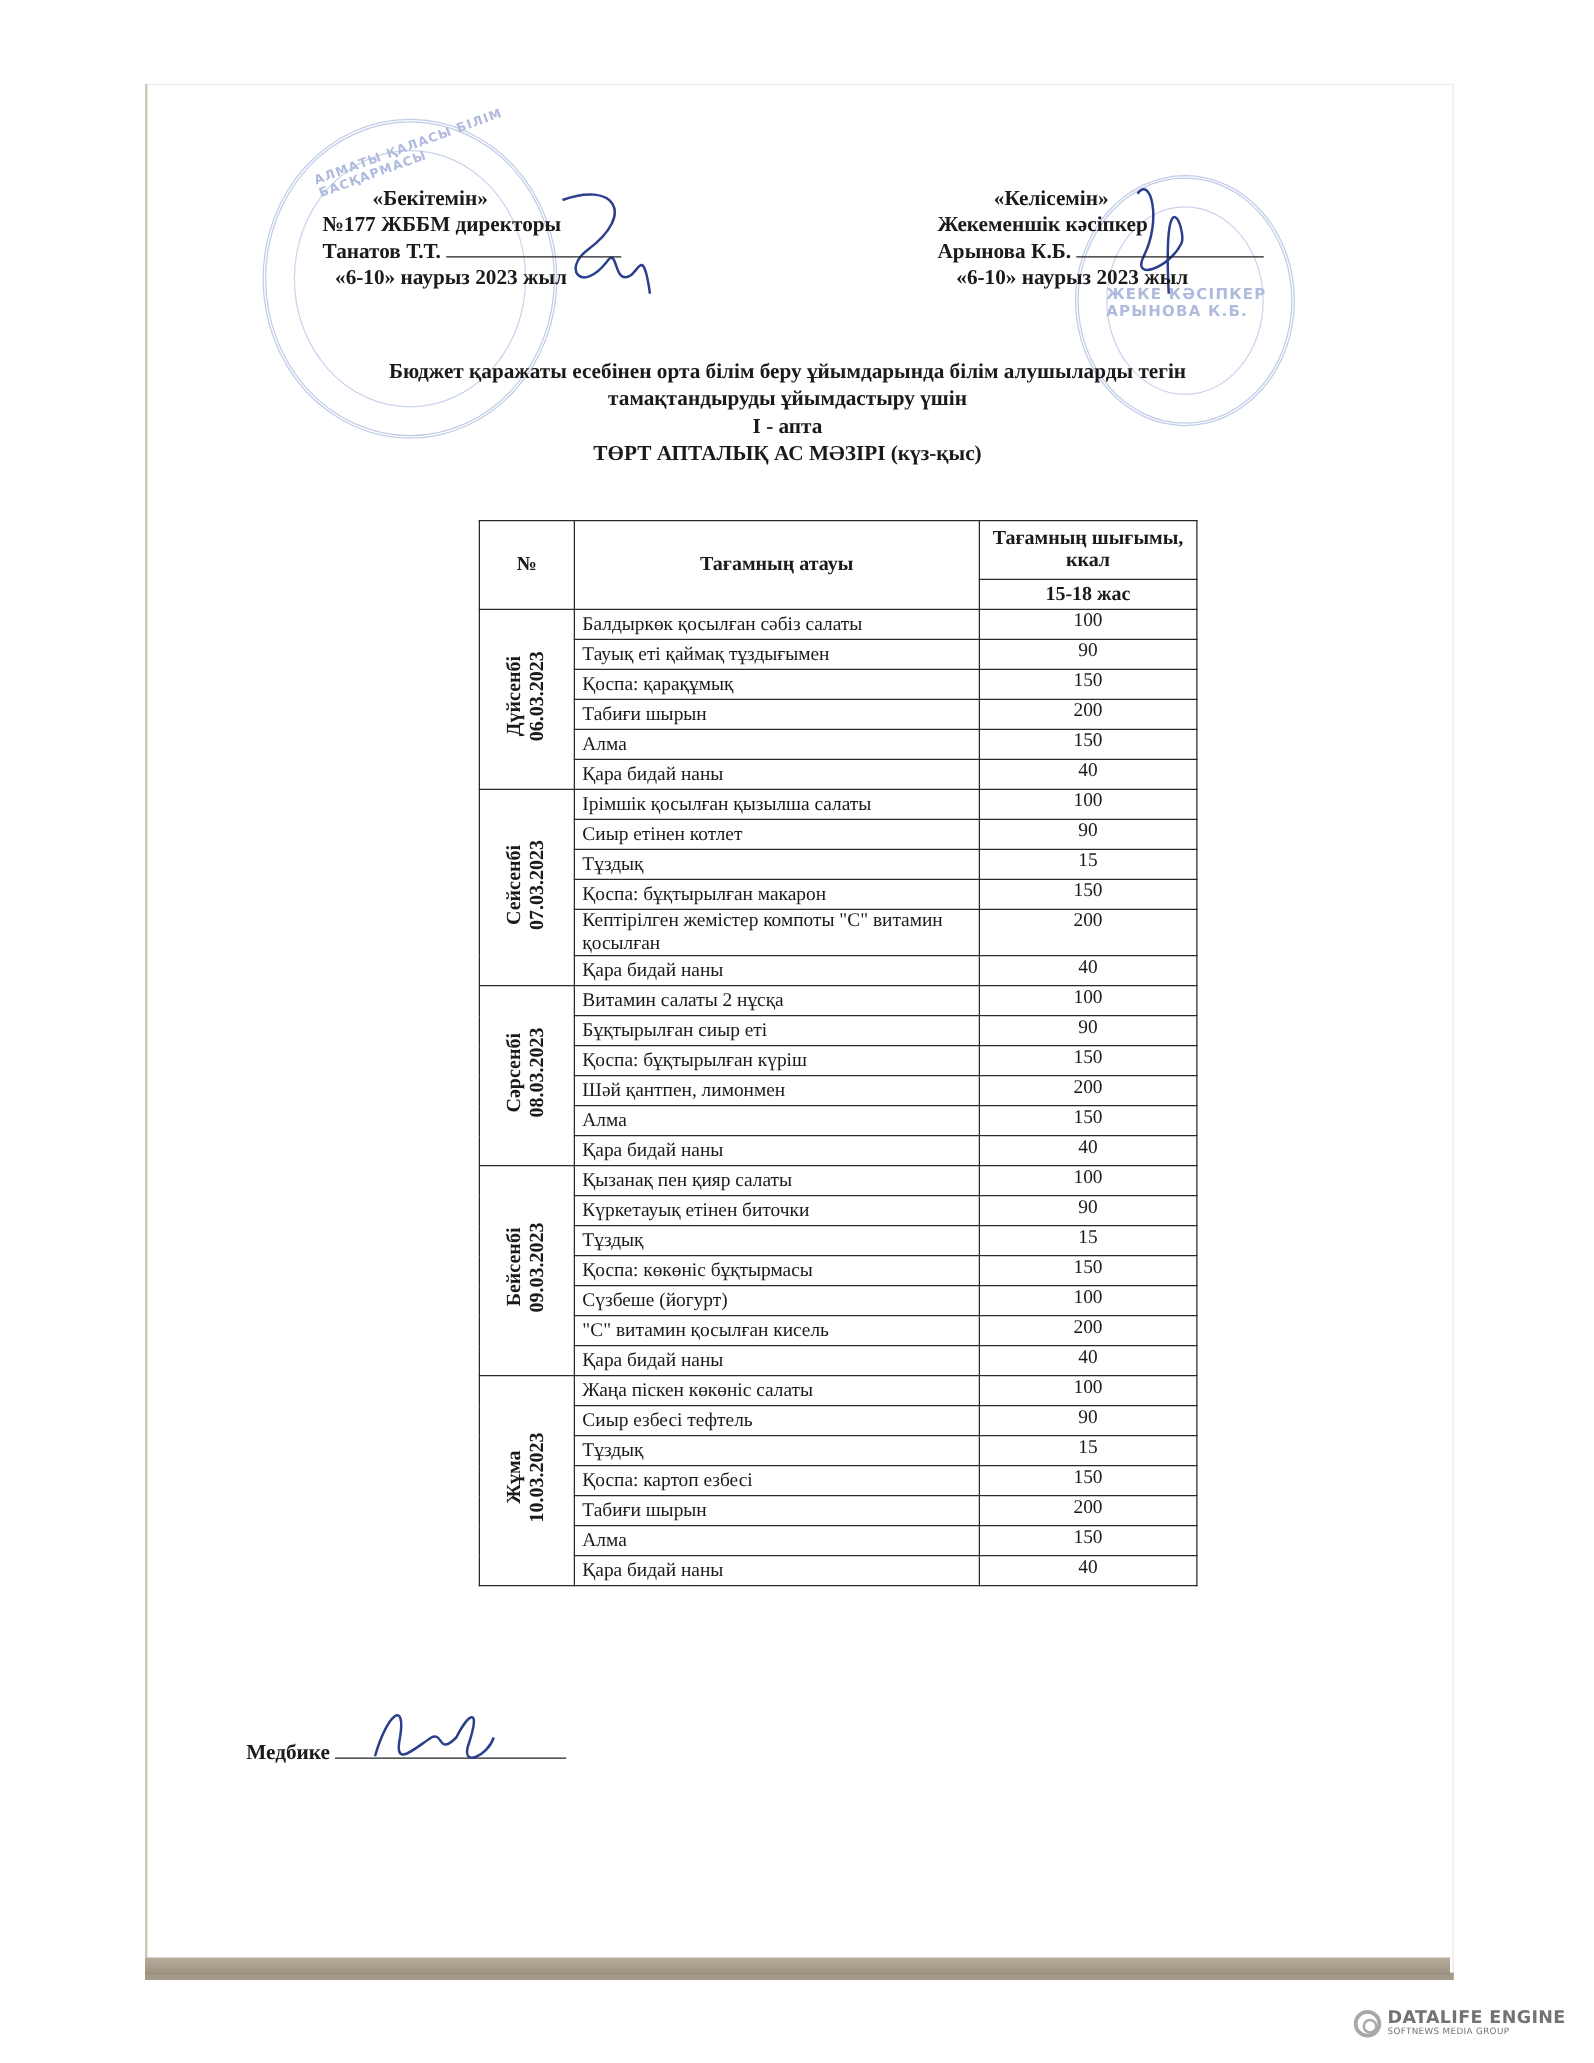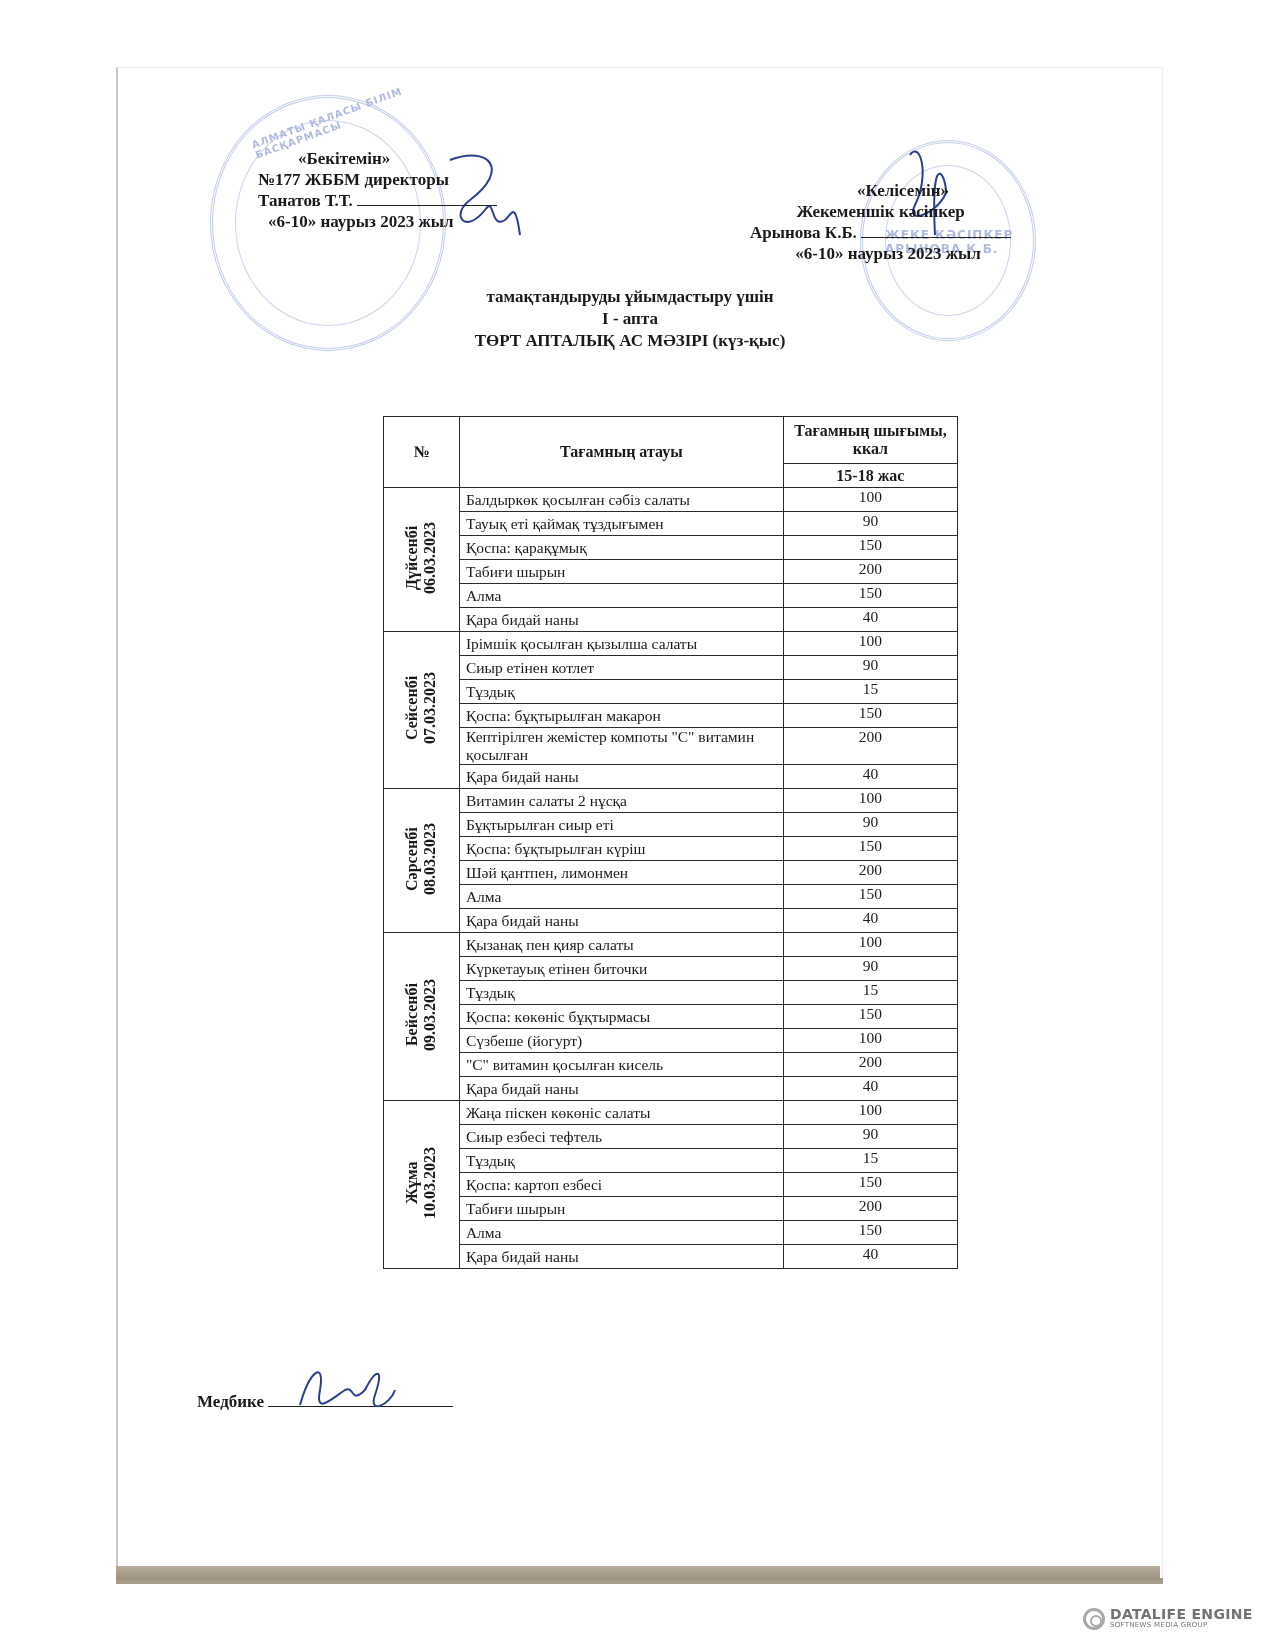--- a/index.html
+++ b/index.html
@@ -31,21 +31,21 @@
   .stamp-text {
     position:absolute; font-family:"DejaVu Sans", sans-serif; color:#6e83c2; font-size:10px; font-weight:bold; letter-spacing:1px;
   }
   .sig {
     position:absolute;
   }
   .approve {
     position:absolute; font-weight:bold; font-size:17px; line-height:21px;
   }
   .approve.left { left:258px; top:148px; }
-  .approve.right { left:750px; top:148px; text-align:center;margin-top:32px; }
+  .approve.right { left:750px; top:148px; text-align:left; }
   .approve .line { white-space:nowrap; }
   .ul { display:inline-block; border-bottom:1px solid #222; width:120px; vertical-align:baseline; }
   .title-block {
     position:absolute; left:230px; top:286px; width:800px; text-align:center; font-weight:bold; font-size:17px; line-height:22px;
   }
   .title-block .t1 { font-weight:bold; }
   table.menu {
     position:absolute; left:383px; top:416px; width:575px;
     border-collapse:collapse; font-size:15.5px;
   }
@@ -108,20 +108,21 @@
 </div>
 
 <div class="approve right">
   <div class="line" style="padding-left:45px;">«Келісемін»</div>
   <div class="line">Жекеменшік кәсіпкер</div>
   <div class="line"><span>Арынова К.Б.</span> <span class="ul" style="width:150px;"></span></div>
   <div class="line" style="padding-left:15px;">«6-10» наурыз 2023 жыл</div>
 </div>
 
 <div class="title-block">
+  <div class="t1">Бюджет қаражаты есебінен орта білім беру ұйымдарында білім алушыларды тегін</div>
   <div>тамақтандыруды ұйымдастыру үшін</div>
   <div>I - апта</div>
   <div>ТӨРТ АПТАЛЫҚ АС МӘЗІРІ (күз-қыс)</div>
 </div>
 
 <table class="menu" id="menu-table">
   <thead>
     <tr>
       <th class="col-no" rowspan="2">№</th>
       <th class="col-name" rowspan="2" style="text-align:center;">Тағамның атауы</th>

